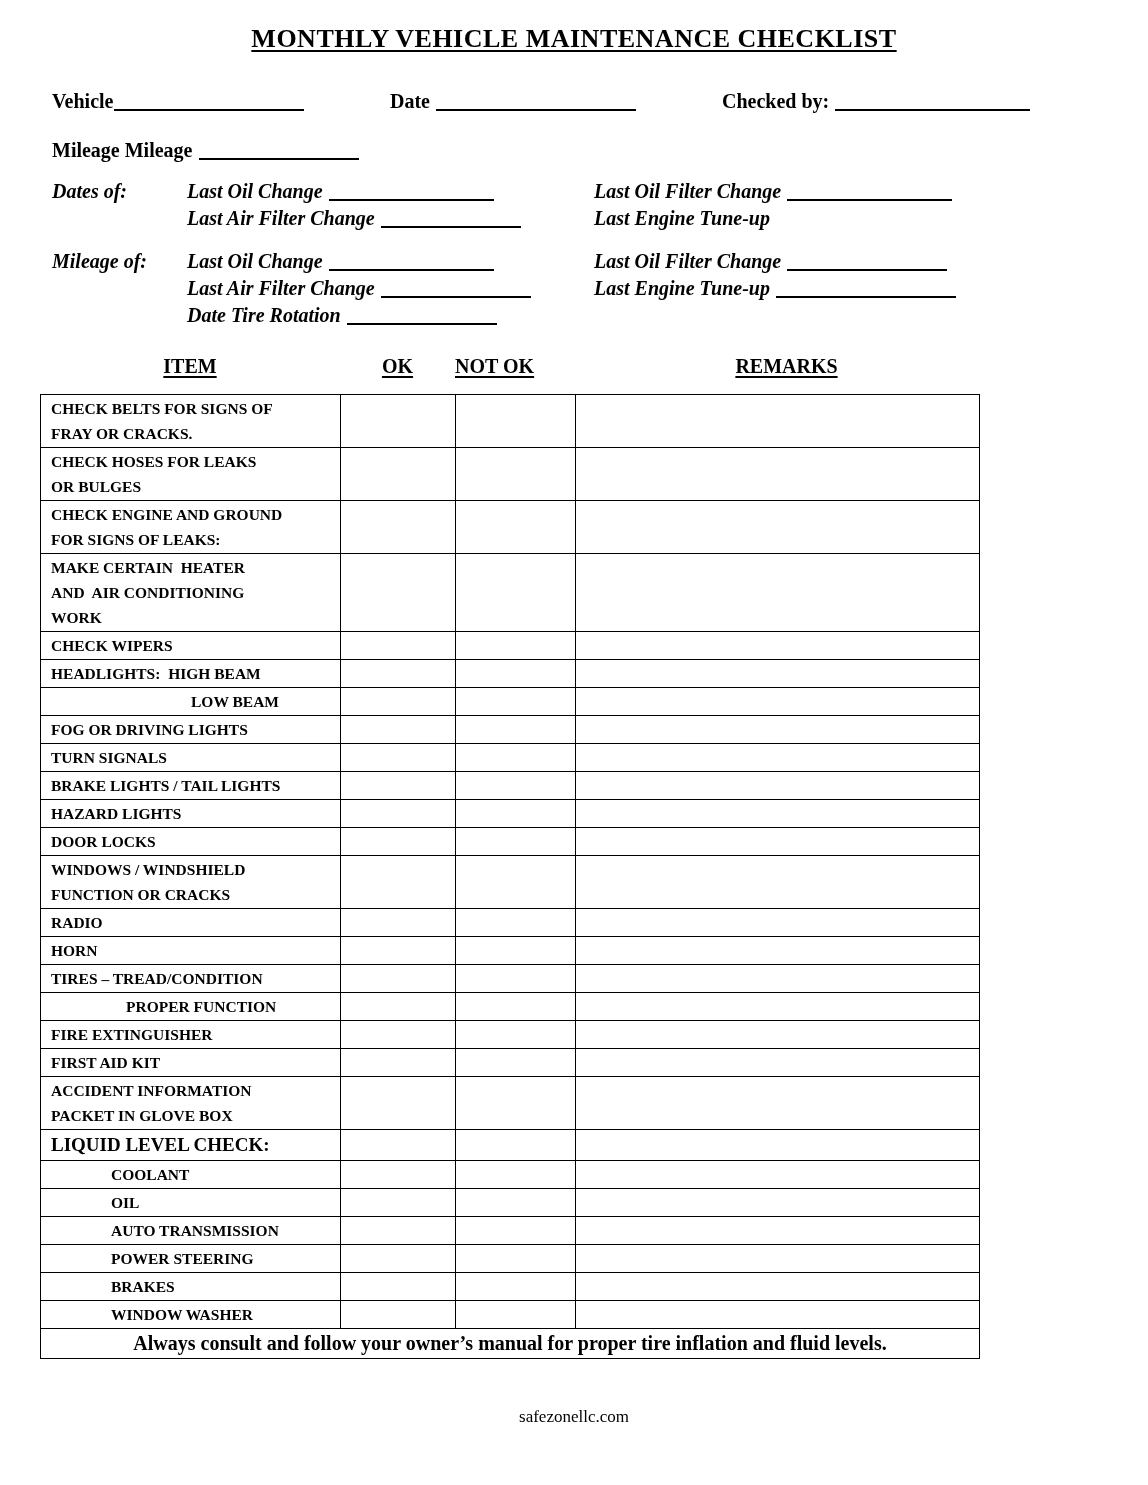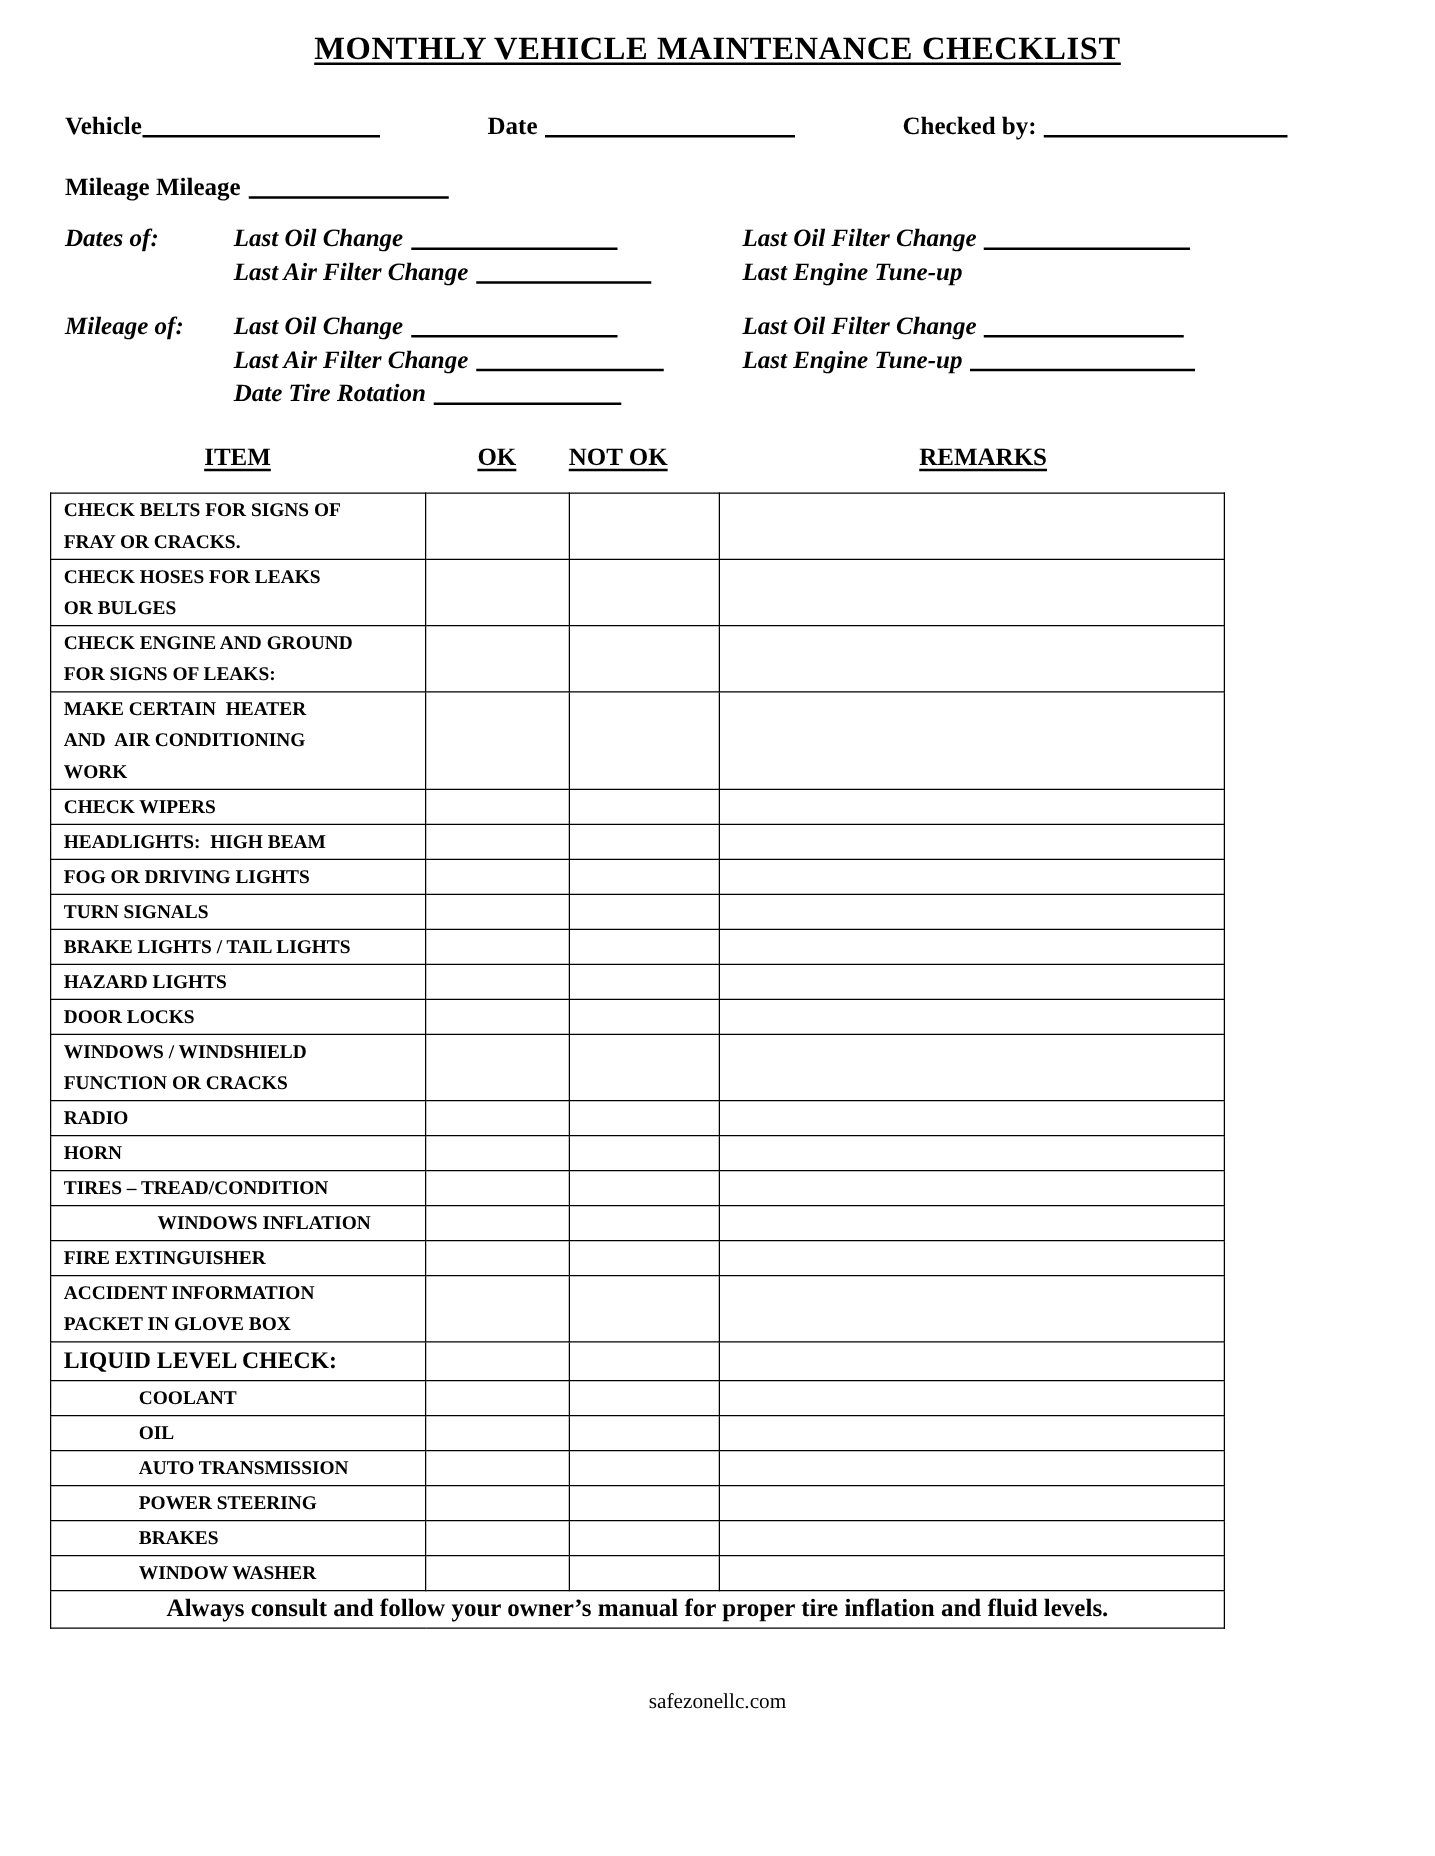--- a/index.html
+++ b/index.html
@@ -218,20 +218,28 @@
         <tr>
           <td class="col-item">
             <div>HEADLIGHTS:  HIGH BEAM</div>
           </td>
           <td class="col-ok"></td>
           <td class="col-notok"></td>
           <td class="col-remarks"></td>
         </tr>
         <tr>
           <td class="col-item">
+            <div style="padding-left: 140px;">LOW BEAM</div>
+          </td>
+          <td class="col-ok"></td>
+          <td class="col-notok"></td>
+          <td class="col-remarks"></td>
+        </tr>
+        <tr>
+          <td class="col-item">
             <div>FOG OR DRIVING LIGHTS</div>
           </td>
           <td class="col-ok"></td>
           <td class="col-notok"></td>
           <td class="col-remarks"></td>
         </tr>
         <tr>
           <td class="col-item">
             <div>TURN SIGNALS</div>
           </td>
@@ -291,29 +299,37 @@
         <tr>
           <td class="col-item">
             <div>TIRES – TREAD/CONDITION</div>
           </td>
           <td class="col-ok"></td>
           <td class="col-notok"></td>
           <td class="col-remarks"></td>
         </tr>
         <tr>
           <td class="col-item">
-            <div style="padding-left: 75px;">WINDOWS INFLATION</div>
+            <div style="padding-left: 75px;">PROPER FUNCTION</div>
           </td>
           <td class="col-ok"></td>
           <td class="col-notok"></td>
           <td class="col-remarks"></td>
         </tr>
         <tr>
           <td class="col-item">
             <div>FIRE EXTINGUISHER</div>
+          </td>
+          <td class="col-ok"></td>
+          <td class="col-notok"></td>
+          <td class="col-remarks"></td>
+        </tr>
+        <tr>
+          <td class="col-item">
+            <div>FIRST AID KIT</div>
           </td>
           <td class="col-ok"></td>
           <td class="col-notok"></td>
           <td class="col-remarks"></td>
         </tr>
         <tr>
           <td class="col-item">
             <div>ACCIDENT INFORMATION</div>
             <div>PACKET IN GLOVE BOX</div>
           </td>

